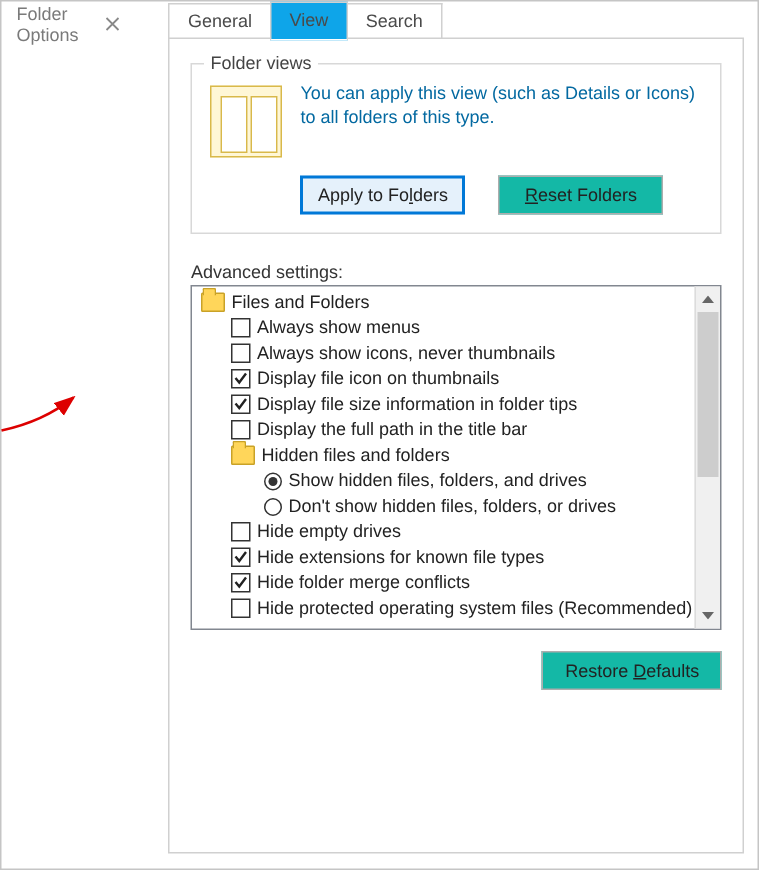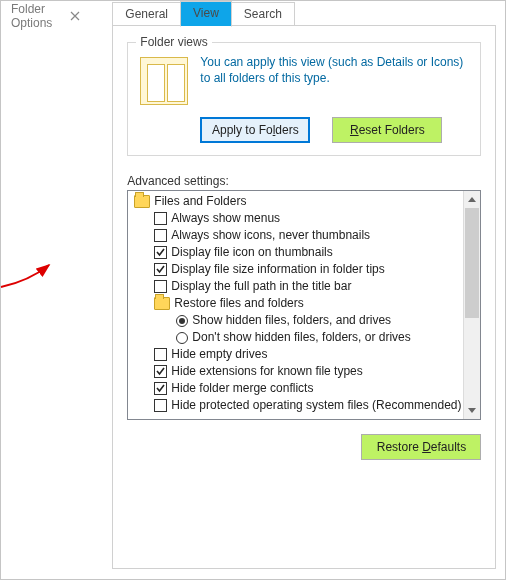--- a/index.html
+++ b/index.html
@@ -16,21 +16,21 @@
   .panel { border: 1px solid #d0d0d0; flex: 1; padding: 10px 14px 10px 14px; display: flex; flex-direction: column; position: relative; }
   .groupbox { border: 1px solid #d8d8d8; padding: 12px 12px 12px 12px; position: relative; margin-top: 6px; }
   .groupbox .legend { position: absolute; top: -8px; left: 8px; background: #fff; padding: 0 4px; color: #444; }
   .fv-row { display: flex; align-items: flex-start; gap: 12px; }
   .fv-icon { width: 48px; height: 48px; background: #fff7d6; border: 1px solid #d9b94a; position: relative; flex-shrink: 0; margin-top:2px;}
   .fv-icon::before, .fv-icon::after { content:""; position:absolute; background: repeating-linear-gradient(#d9b94a 0 1px, transparent 1px 6px); }
   .fv-icon::before { left:6px; top:6px; width:16px; height:36px; border:1px solid #d9b94a; background:#fff; }
   .fv-icon::after { left:26px; top:6px; width:16px; height:36px; border:1px solid #d9b94a; background:#fff; }
   .fv-text { color: #0369a1; line-height: 1.3; }
   .fv-btns { display: flex; gap: 22px; margin-top: 12px; margin-left: 60px; }
-  .btn { border: 1px solid #adadad; background: #bef264; padding: 5px 10px; min-width: 110px; text-align: center; color: #222; }
+  .btn { border: 1px solid #adadad; background: #14b8a6; padding: 5px 10px; min-width: 110px; text-align: center; color: #222; }
   .btn.primary { border: 2px solid #0078d7; background: #e5f1fb; padding: 4px 9px; }
   .btn .mn { text-decoration: underline; }
   .adv-label { margin-top: 18px; color: #333; }
   .treebox { border: 1px solid #828790; height: 230px; margin-top: 2px; position: relative; display: flex; }
   .treecontent { flex: 1; overflow: hidden; padding: 2px 2px 2px 4px; color: #222; }
   .scrollbar { width: 17px; background: #f0f0f0; border-left: 1px solid #dcdcdc; position: relative; }
   .sb-btn { height: 17px; display:flex; align-items:center; justify-content:center; color:#666; }
   .sb-track { position:absolute; top:17px; bottom:17px; left:0; right:0; }
   .sb-thumb { position:absolute; left:1px; right:1px; top:0; height:110px; background:#cdcdcd; }
   .node { display: flex; align-items: center; height: 17px; line-height: 17px; white-space: nowrap; }
@@ -121,21 +121,21 @@
                 </svg>
               </span>
             <span>Display file size information in folder tips</span>
           </div>
           <div class="node indent2">
             <span class="cb"></span>
             <span>Display the full path in the title bar</span>
           </div>
           <div class="node indent2">
             <span class="folder-icon"></span>
-            <span>Restore files and folders</span>
+            <span>Hidden files and folders</span>
           </div>
           <div class="node indent3">
             <span class="radio selected"></span>
             <span>Show hidden files, folders, and drives</span>
           </div>
           <div class="node indent3">
             <span class="radio"></span>
             <span>Don't show hidden files, folders, or drives</span>
           </div>
           <div class="node indent2">

